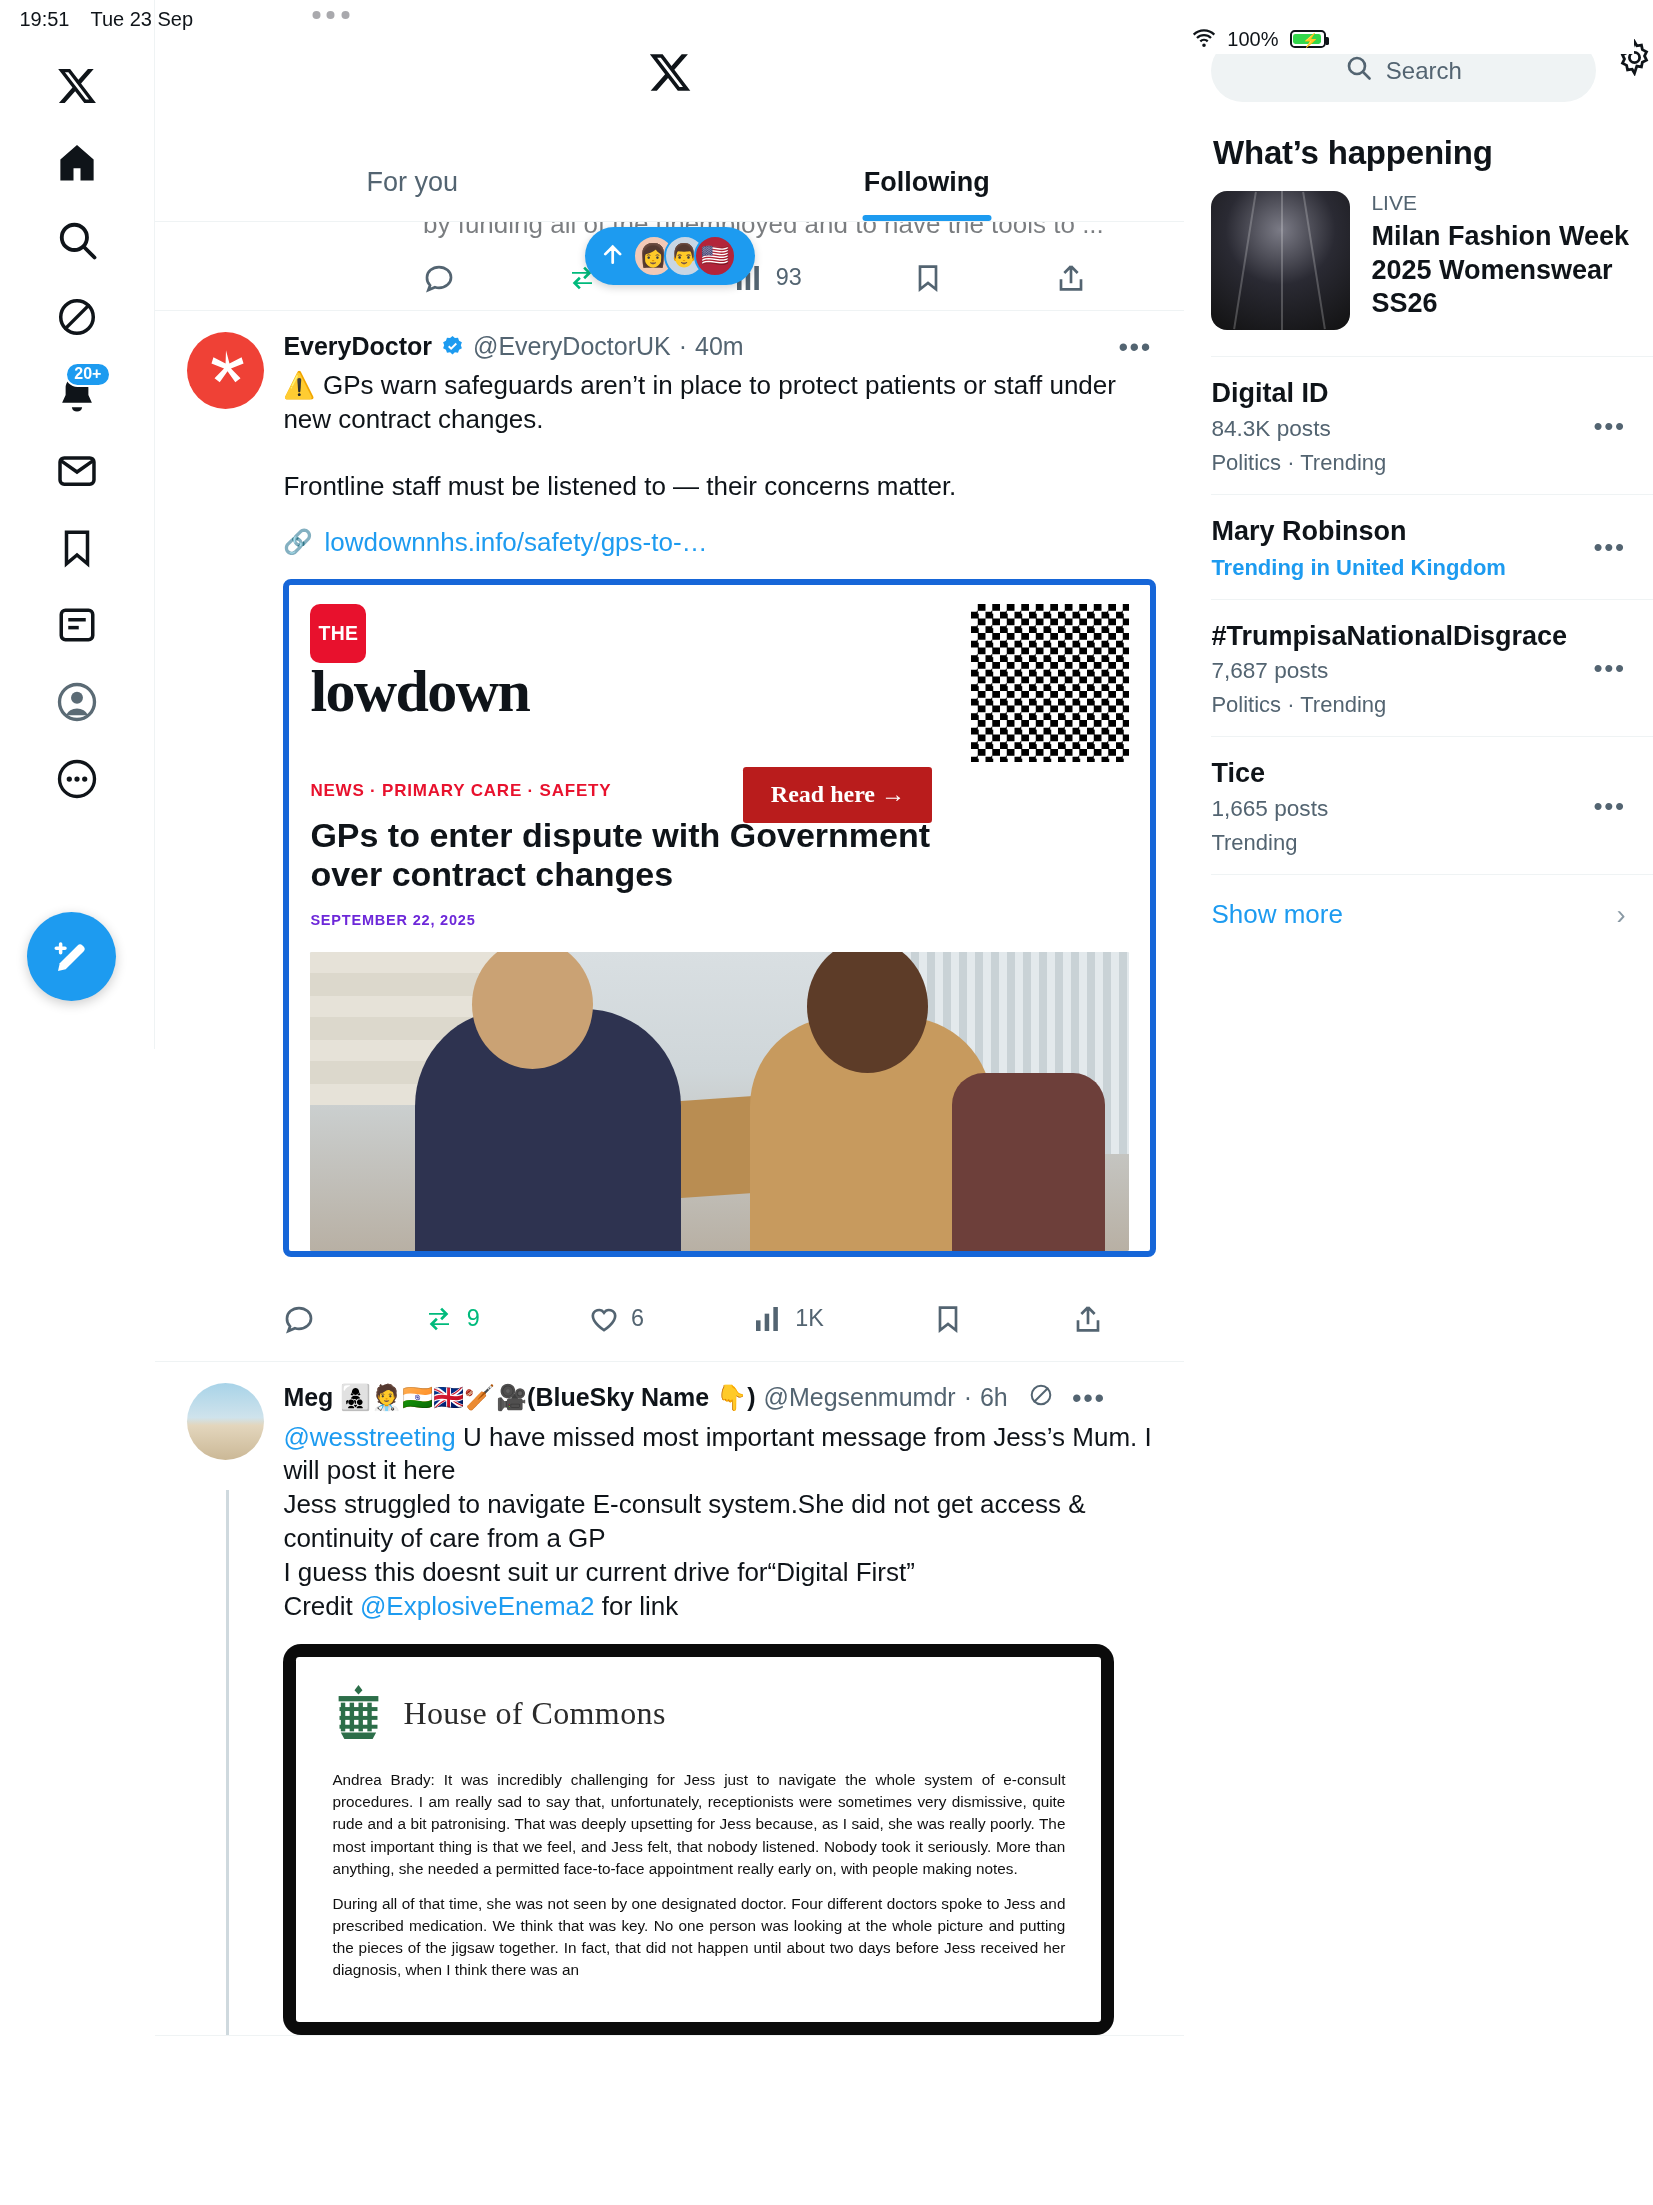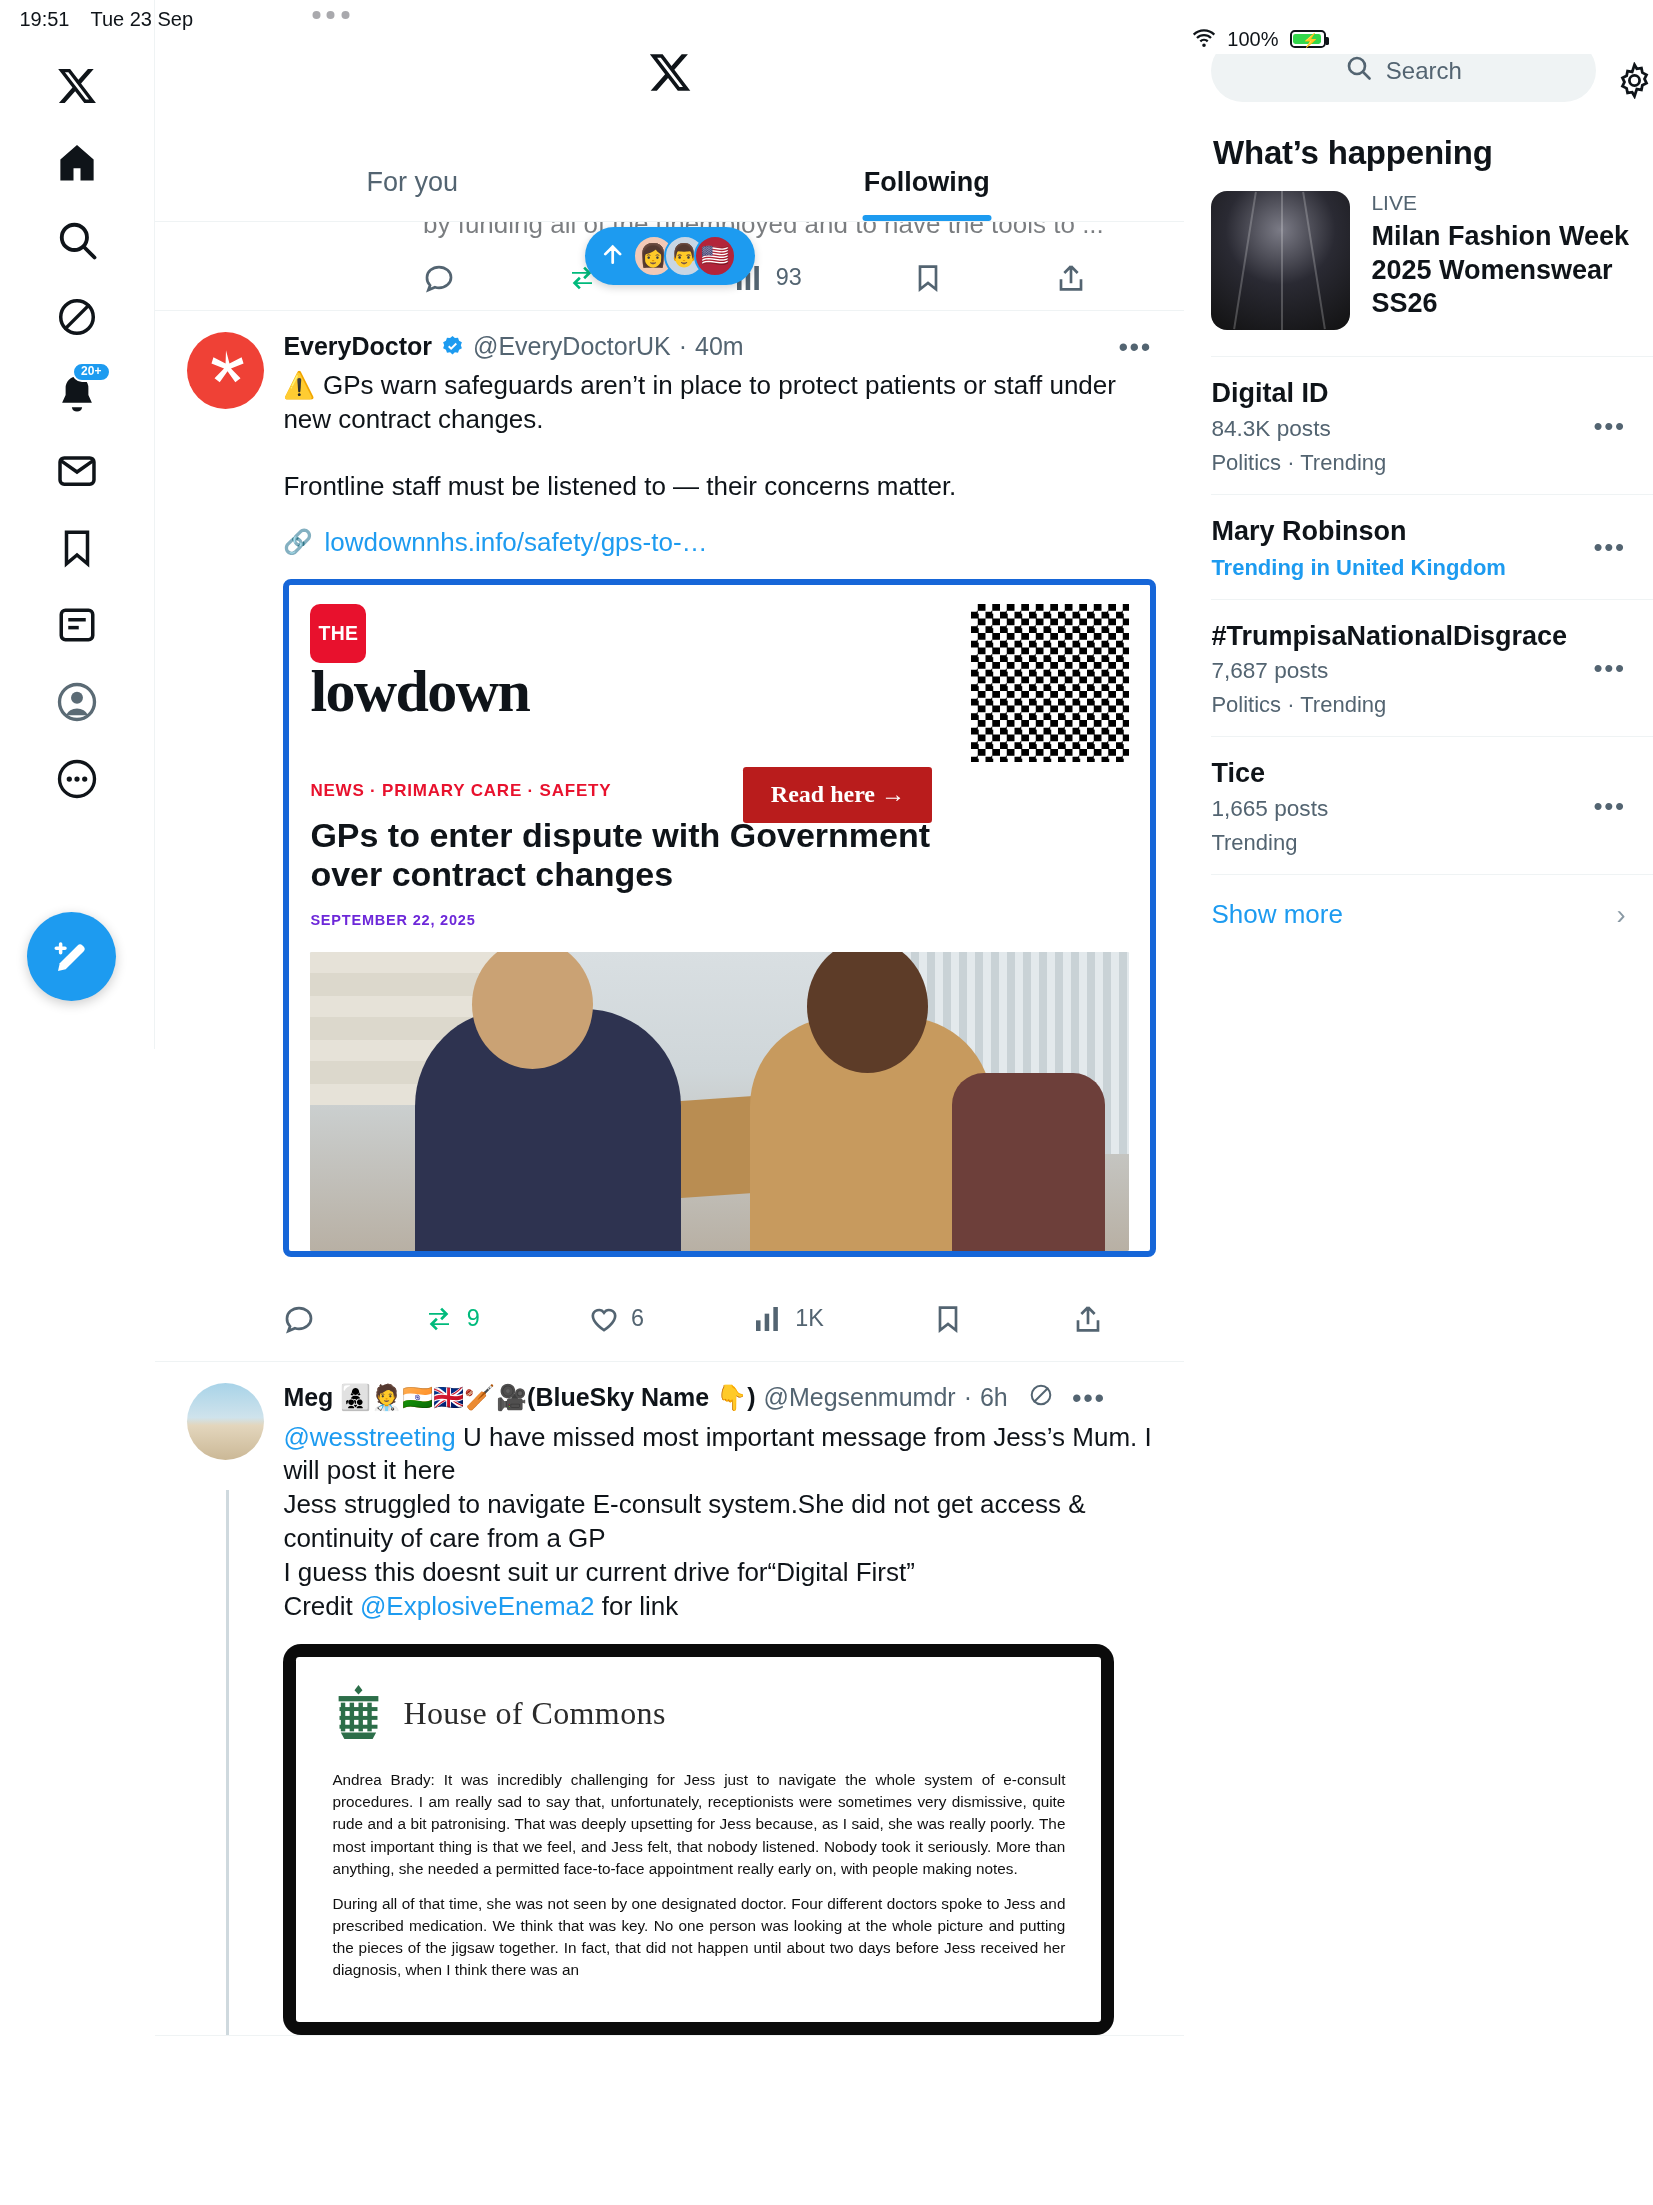--- a/index.html
+++ b/index.html
@@ -35,21 +35,21 @@
     border-right: 0.8px solid #eff3f4; height: 1049px;
     position: relative; z-index: 5; background: #fff;
   }
   .navitem {
     width: 77px; height: 77px; display: flex; align-items: center; justify-content: center;
     border-radius: 50%; position: relative; cursor: pointer;
   }
   .navitem svg { width: 42px; height: 42px; }
   .badge {
     position: absolute; top: 6.5px; right: 4.8px; background: #1d9bf0; color: #fff;
-    font-size: 12px; font-weight: 700; border-radius: 16px; padding: 1.6px 7.3px;
+    font-size: 16px; font-weight: 700; border-radius: 16px; padding: 1.6px 7.3px;
     border: 2.4px solid #fff; line-height: 1.15;
   }
   .composefab {
     position: absolute; left: 27px; bottom: 48px;
     width: 89px; height: 89px; border-radius: 50%; background: #1d9bf0;
     display: flex; align-items: center; justify-content: center;
     box-shadow: 0 3.2px 11.3px rgba(0,0,0,.2);
   }
   .composefab svg { width: 42px; height: 42px; }
 
@@ -173,21 +173,21 @@
   }
   .megpaper .page { background: #fff; border-radius: 3.2px; padding: 27.4px 36px; }
   .hoc { display: flex; align-items: center; gap: 18px; }
   .hoc .crest { width: 53px; height: 57px; }
   .hoc .hoctitle { font-family: "Liberation Serif", serif; font-size: 32px; color: #2b2b2b; letter-spacing: 0.4px; }
   .hansard { margin-top: 27.4px; font-size: 15.3px; line-height: 1.45; color: #111; text-align: justify; }
   .hansard p { margin-bottom: 13px; }
 
   
   .right { width: 469px; min-width: 469px; padding: 39px 0 0 27.4px; background: #fff; }
-  .searchrow { display: flex; align-items: flex-end; gap: 20px; }
+  .searchrow { display: flex; align-items: flex-start; gap: 20px; }
   .searchbox {
     flex: 1; height: 63px; border-radius: 32px; background: #eff3f4;
     display: flex; align-items: center; justify-content: center; gap: 13px;
     color: #536471; font-size: 24px;
   }
   .searchbox svg { width: 27.4px; height: 27.4px; }
   .gear svg { width: 37px; height: 37px; }
   .whats { font-size: 33px; font-weight: 800; margin: 32px 0 19.4px 1.6px; letter-spacing: -0.2px; }
   .livecard { display: flex; gap: 21px; align-items: flex-start; padding-bottom: 26px; }
   .livethumb {

